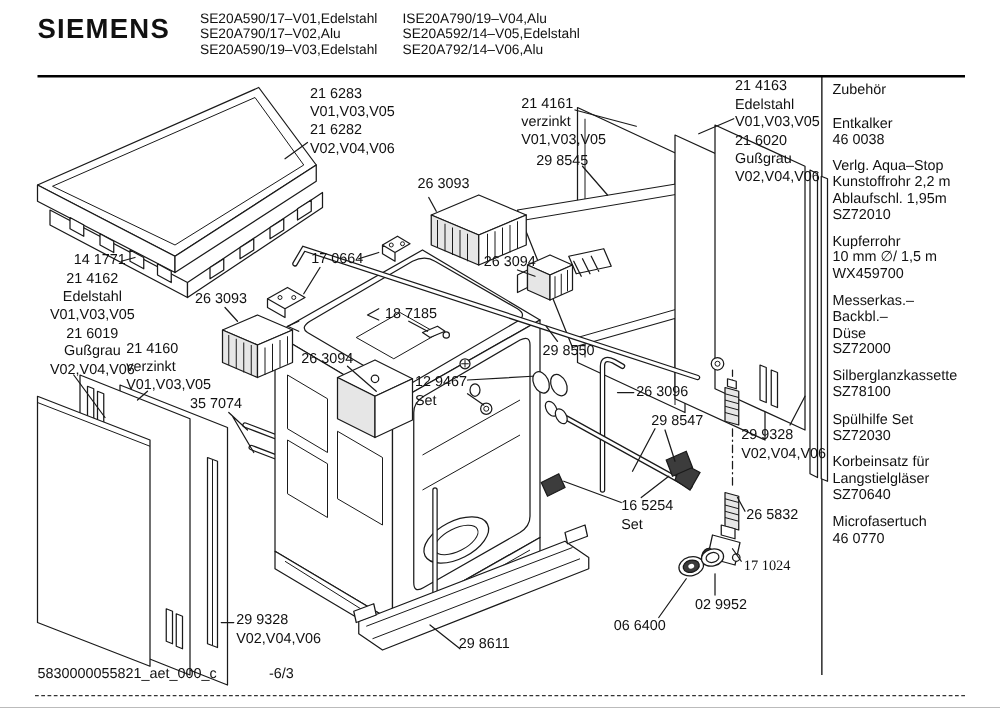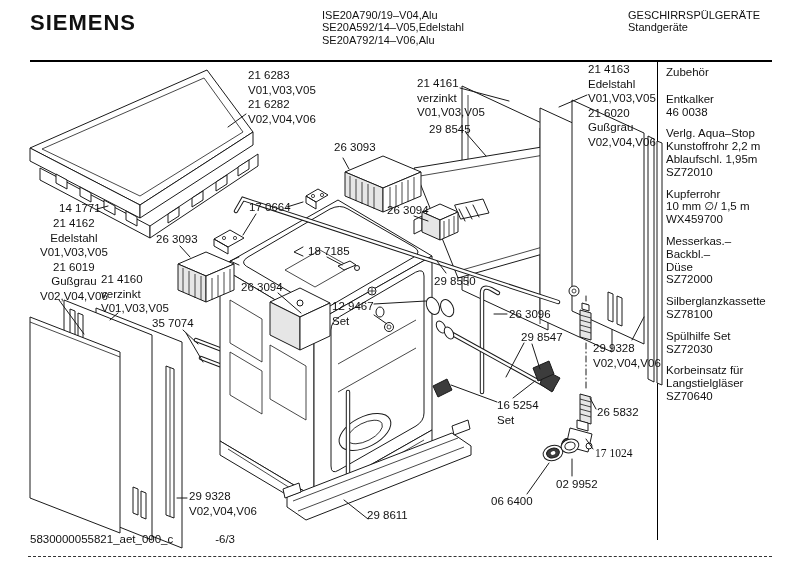--- a/index.html
+++ b/index.html
@@ -32,27 +32,26 @@
   .tubeO{fill:none;stroke:#1a1a1a;stroke-width:4.4;stroke-linecap:round;}
   .tubeI{fill:none;stroke:#fff;stroke-width:2.4;stroke-linecap:round;}
   .thin{fill:none;stroke:#1a1a1a;stroke-width:.8;}
 </style>
 </head>
 <body>
 
 <div class="page">
 
   <div class="brand">SIEMENS</div>
+  <div class="models m1">SE20A590/17–V01,Edelstahl
+SE20A790/17–V02,Alu
+SE20A590/19–V03,Edelstahl</div>
   <div class="models m2">ISE20A790/19–V04,Alu
 SE20A592/14–V05,Edelstahl
 SE20A792/14–V06,Alu</div>
-  <div class="cat">
-    <div>GESCHIRRSPÜLGERÄTE</div>
-    <div>Standgeräte</div>
-  </div>
 
   <div class="rule-top"></div>
   <div class="rule-v"></div>
   <div class="rule-bottom"></div>
 
   <div class="diagram">
     <svg width="800" height="566" viewBox="0 0 800 566">
 
       <g>
         <polygon class="fw" points="207,70 253,132 140,205 30,148"></polygon>
@@ -345,20 +344,22 @@
     <div class="sb-group">Messerkas.–Backbl.–
 Düse
 SZ72000</div>
     <div class="sb-group">Silberglanzkassette
 SZ78100</div>
     <div class="sb-group">Spülhilfe Set
 SZ72030</div>
     <div class="sb-group">Korbeinsatz für
 Langstielgläser
 SZ70640</div>
+    <div class="sb-group">Microfasertuch
+46 0770</div>
   </aside>
 
   <div class="footer">
     <span>5830000055821_aet_000_c</span>
     <span class="pg">-6/3</span>
   </div>
 
 </div>
 
 </body></html>

